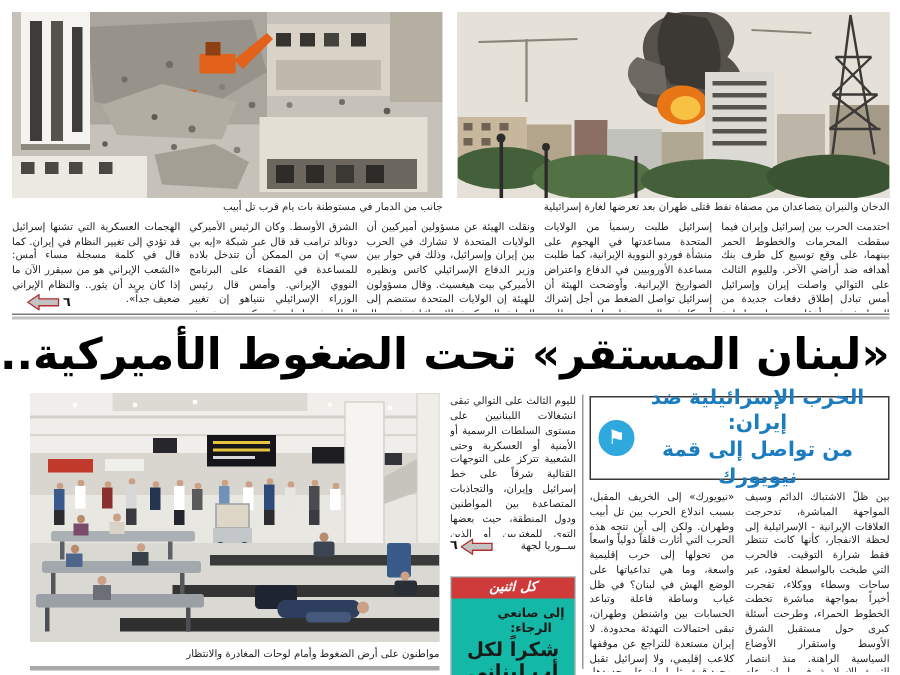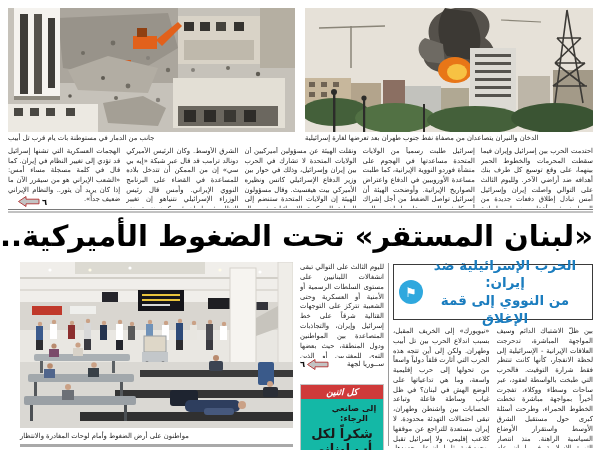--- a/index.html
+++ b/index.html
@@ -1,20 +1,20 @@
 <!DOCTYPE html>
 <html lang="ar"><head>
 <meta charset="utf-8">
 <style>
   html,body{margin:0;padding:0;background:#fff;}
   .page{position:relative;width:600px;height:450px;background:#fff;overflow:hidden;
         font-family:"DejaVu Sans",sans-serif;color:#1a1a1a;outline:1px solid #ddd;}
   .photo{position:absolute;overflow:hidden;background:#ccc;}
   .photo svg{display:block;}
-  .cap{position:absolute;font-size:6.8px;color:#222;text-align:left;direction:rtl;line-height:10px;}
+  .cap{position:absolute;font-size:6.8px;color:#222;text-align:right;direction:rtl;line-height:10px;}
   .top-strip{position:absolute;left:8px;top:147px;width:585px;height:61px;display:flex;
              flex-direction:row-reverse;gap:6px;direction:ltr;}
   .tcol{flex:1;direction:rtl;font-size:6.8px;line-height:1.42;text-align:justify;
         overflow:hidden;color:#1d1d1d;}
   .rule-a{position:absolute;left:8px;top:209px;width:585px;height:0;border-top:1px solid #7a7a7a;}
   .rule-b{position:absolute;left:8px;top:211px;width:585px;height:2px;background:#c2c2c2;}
   .banner{position:absolute;left:8px;top:212px;width:585px;height:48px;direction:rtl;
           font-size:29px;font-weight:bold;text-align:center;line-height:48px;white-space:nowrap;
           letter-spacing:-1px;color:#000;}
   .mid-col{position:absolute;left:300px;top:263px;width:84px;height:95px;direction:rtl;
@@ -134,21 +134,21 @@
       <ellipse cx="90" cy="110" rx="40" ry="15" fill="#527144"></ellipse>
       <ellipse cx="170" cy="112" rx="48" ry="14" fill="#44603a"></ellipse>
       <ellipse cx="250" cy="110" rx="44" ry="15" fill="#3a5433"></ellipse>
       <rect x="28" y="84" width="2.4" height="40" fill="#2c2c2a"></rect>
         <circle cx="29" cy="84" r="3" fill="#2c2c2a"></circle>
       <rect x="58" y="90" width="2.2" height="34" fill="#2c2c2a"></rect>
         <circle cx="59" cy="90" r="2.6" fill="#2c2c2a"></circle>
       <rect x="118" y="96" width="2" height="28" fill="#2c2c2a"></rect>
     </svg>
   </div>
-  <div class="cap" style="left:305px;top:133px;width:288px;">الدخان والنيران يتصاعدان من مصفاة نفط جنوب طهران بعد تعرضها لغارة إسرائيلية</div>
+  <div class="cap" style="left:305px;top:133px;width:288px;">الدخان والنيران يتصاعدان من مصفاة نفط قتلى طهران بعد تعرضها لغارة إسرائيلية</div>
 
   <div class="top-strip">
     <div class="tcol">احتدمت الحرب بين إسرائيل وإيران فيما سقطت المحرمات والخطوط الحمر بينهما، على وقع توسيع كل طرف بنك أهدافه ضد أراضي الآخر. ولليوم الثالث على التوالي واصلت إيران وإسرائيل أمس تبادل إطلاق دفعات جديدة من الصواريخ في أعقاب هجمات إيرانية تسببت في قتلى وعشرات المصابين، وألحقت دماراً كبيراً بالمباني في إسرائيل. من جهتها أفادت هيئة البث الإسرائيلية أمس بأن</div>
     <div class="tcol">إسرائيل طلبت رسمياً من الولايات المتحدة مساعدتها في الهجوم على منشأة فوردو النووية الإيرانية، كما طلبت مساعدة الأوروبيين في الدفاع واعتراض الصواريخ الإيرانية. وأوضحت الهيئة أن إسرائيل تواصل الضغط من أجل إشراك أميركا في الهجوم على إيران، وطلبت رسمياً مساعدة واشنطن في استهداف المنشأة النووية المبنية تحت الأرض.</div>
     <div class="tcol">ونقلت الهيئة عن مسؤولين أميركيين أن الولايات المتحدة لا تشارك في الحرب بين إيران وإسرائيل، وذلك في حوار بين وزير الدفاع الإسرائيلي كاتس ونظيره الأميركي بيت هيغسيث. وقال مسؤولون للهيئة إن الولايات المتحدة ستنضم إلى العملية العسكرية الإسرائيلية في حال قصفت إيران أهدافاً أميركية في</div>
     <div class="tcol">الشرق الأوسط. وكان الرئيس الأميركي دونالد ترامب قد قال عبر شبكة «إيه بي سي» إن من الممكن أن تتدخل بلاده للمساعدة في القضاء على البرنامج النووي الإيراني. وأمس قال رئيس الوزراء الإسرائيلي نتنياهو إن تغيير النظام في إيران قد يكون نتيجة هذه الحرب. وأشار في مقابلة مع شبكة «فوكس نيوز» إلى أن</div>
     <div class="tcol">الهجمات العسكرية التي تشنها إسرائيل قد تؤدي إلى تغيير النظام في إيران. كما قال في كلمة مسجلة مساء أمس: «الشعب الإيراني هو من سيقرر الآن ما إذا كان يريد أن يثور.. والنظام الإيراني ضعيف جداً».</div>
   </div>
 
   <div class="jump top-jump">
@@ -284,21 +284,21 @@
     <div class="promo-line2">شكراً لكل أب لبناني</div>
     <div class="promo-author">د. وأشار كيروز</div>
     <div class="promo-page" style="background:#cf3a3a;">ص ٨</div>
   </div>
 
   <div class="vrule"></div>
 
   <div class="art-head">
     <div class="art-head-text" style="color:#1b7dbf;">
       <div>الحرب الإسرائيلية ضد إيران:</div>
-      <div>من النووي إلى قمة الإغلاق</div>
+      <div>من تواصل إلى قمة نيويورك</div>
     </div>
     <span class="icon-circle" style="background:#2fa8de;">⚑</span>
   </div>
   <div class="art-cols">
     <div class="acol">بين ظلّ الاشتباك الدائم وسيف المواجهة المباشرة، تدحرجت العلاقات الإيرانية - الإسرائيلية إلى لحظة الانفجار، كأنها كانت تنتظر فقط شرارة التوقيت. فالحرب التي طبخت بالواسطة لعقود، عبر ساحات وسطاء ووكلاء، تفجرت أخيراً بمواجهة مباشرة تخطت الخطوط الحمراء، وطرحت أسئلة كبرى حول مستقبل الشرق الأوسط واستقرار الأوضاع السياسية الراهنة. منذ انتصار الثورة الإسلامية في إيران عام ١٩٧٩، تحوّل العداء مع إسرائيل إلى أحد مرتكزات السياسة الإيرانية الإقليمية، فدعمت طهران حركات المقاومة في فلسطين ولبنان، وحوّلت نفوذها إلى أوراق ضغط على الأنظمة القائمة في المنطقة. في المقابل، عملت إسرائيل، بدعم غربي واسع، على مواجهة وتقويض النفوذ الإيراني في سوريا والعراق واليمن، وضرب بنيته اللوجستية والعسكرية كلما سنحت الفرصة.</div>
     <div class="acol">«نيويورك» إلى الخريف المقبل، بسبب اندلاع الحرب بين تل أبيب وطهران. ولكن إلى أين تتجه هذه الحرب التي أثارت قلقاً دولياً واسعاً من تحولها إلى حرب إقليمية واسعة، وما هي تداعياتها على الوضع الهش في لبنان؟ في ظل غياب وساطة فاعلة وتباعد الحسابات بين واشنطن وطهران، تبقى احتمالات التهدئة محدودة. لا إيران مستعدة للتراجع عن موقفها كلاعب إقليمي، ولا إسرائيل تقبل بوجود قوة مثل إيران على حدودها، بحجة تهديد أمنها الاستراتيجي. هذا التناقض في الأهداف قد يطيل أمد المواجهة، ويدخل المنطقة في حلقة مفرغة من التصعيد. في الوقت ذاته، تبدو الجبهات الداخلية للطرفين منهكة: إيران ترزح تحت وطأة أزمة اقتصادية خانقة واحتجاجات شعبية متكررة، بينما تعيش إسرائيل انقسامات سياسية عميقة وتواجه أزمة ثقة داخلية بعد</div>
   </div>
 
 </div>
 

